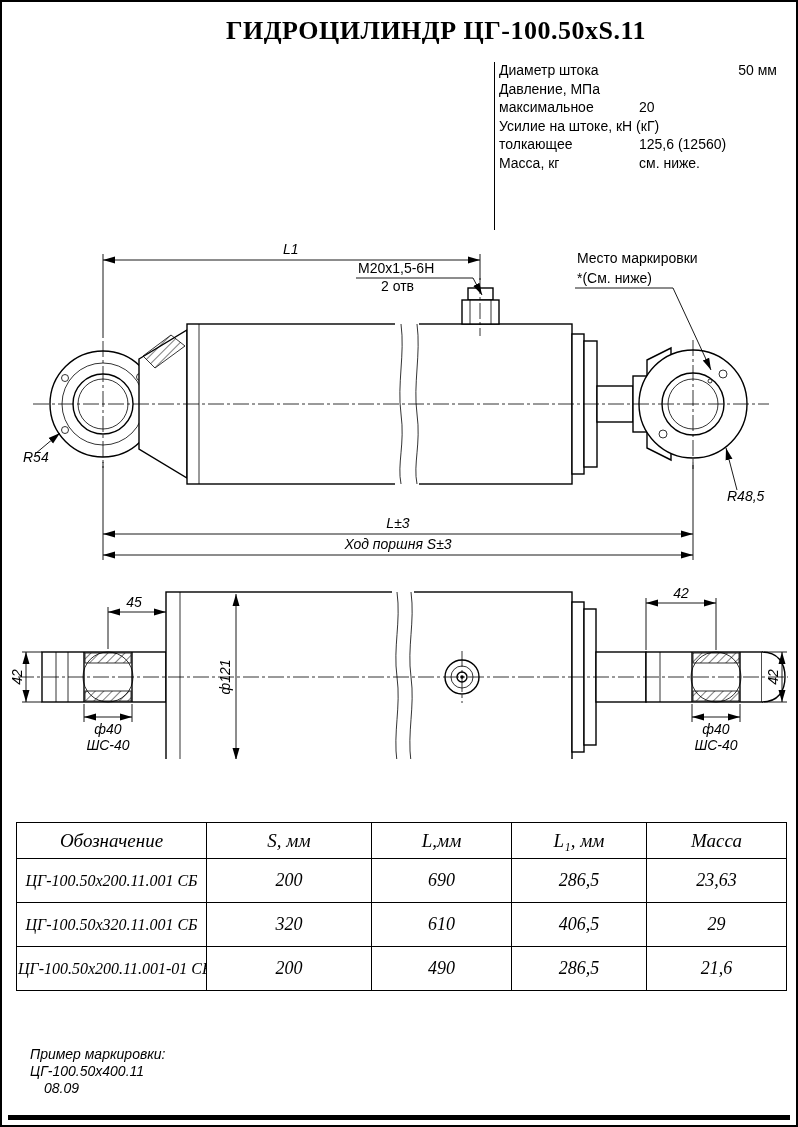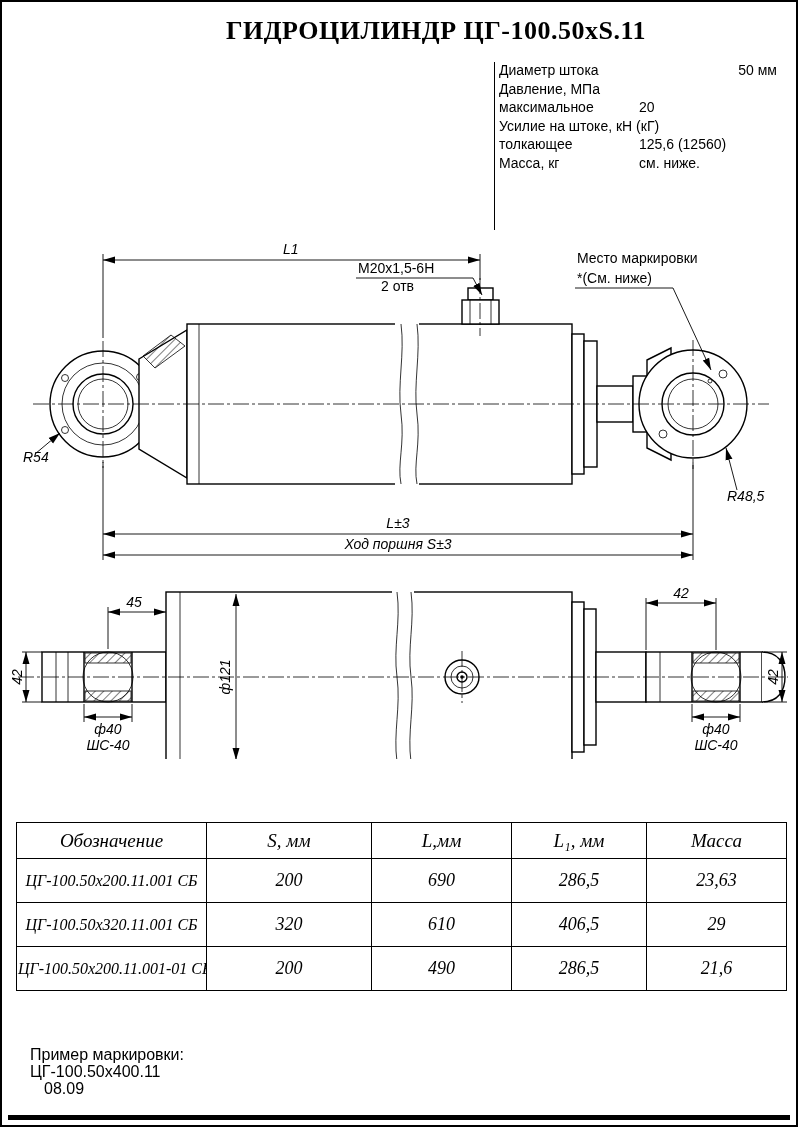--- a/index.html
+++ b/index.html
@@ -30,21 +30,21 @@
   .lbl{font:14px "Liberation Sans",sans-serif;}
   .size-table{
     position:absolute;left:14px;top:812px;width:770px;
     border-collapse:collapse;table-layout:fixed;
     font-family:"Liberation Serif",serif;font-style:italic;margin-top:8px;
   }
   .size-table,.size-table th,.size-table td{border:1.6px solid #000;}
   .size-table th{height:33px;font-size:19px;font-weight:normal;text-align:center;}
   .size-table td{height:41px;font-size:18px;text-align:center;white-space:nowrap;overflow:hidden;}
   .size-table td.col-designation{font-size:16px;}
-  .footer{position:absolute;left:28px;top:1044px;font-size:16px;line-height:17px;}
+  .footer{position:absolute;left:28px;top:1044px;font-size:14px;line-height:17px;font-style:italic;}
   .footer .indent{padding-left:14px;}
   .bottom-rule{position:absolute;left:6px;right:6px;bottom:5px;height:5px;background:#000;}
 </style>
 </head>
 <body>
 
 <div class="page">
 
   <div class="title">ГИДРОЦИЛИНДР ЦГ-100.50xS.11</div>
 

